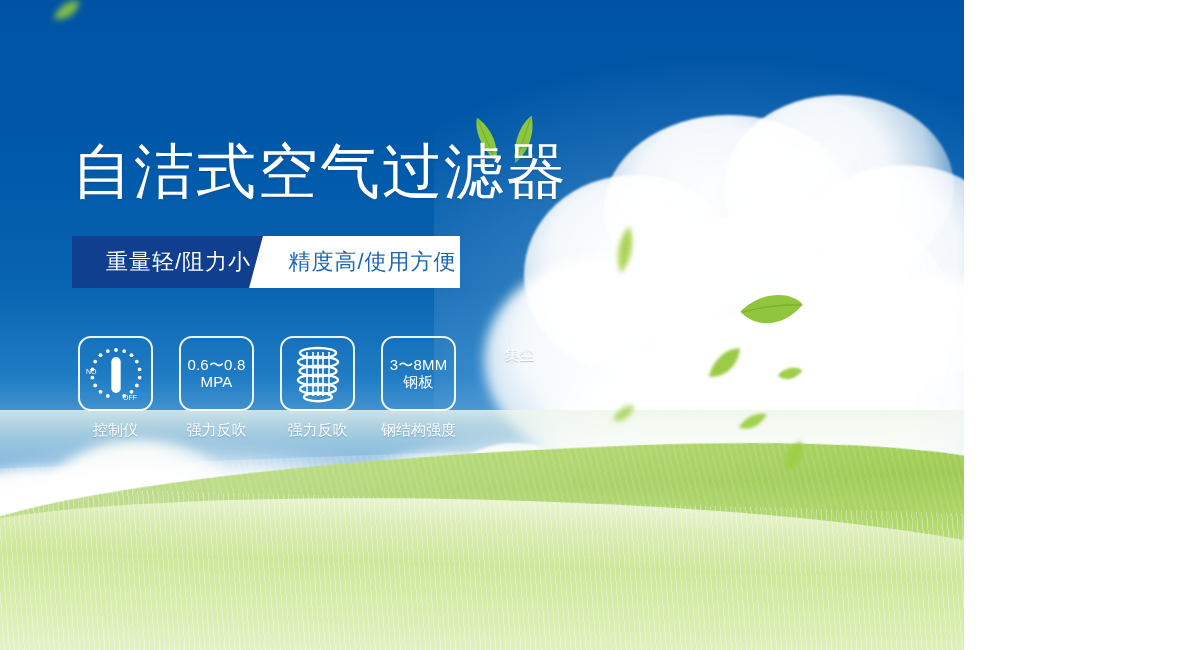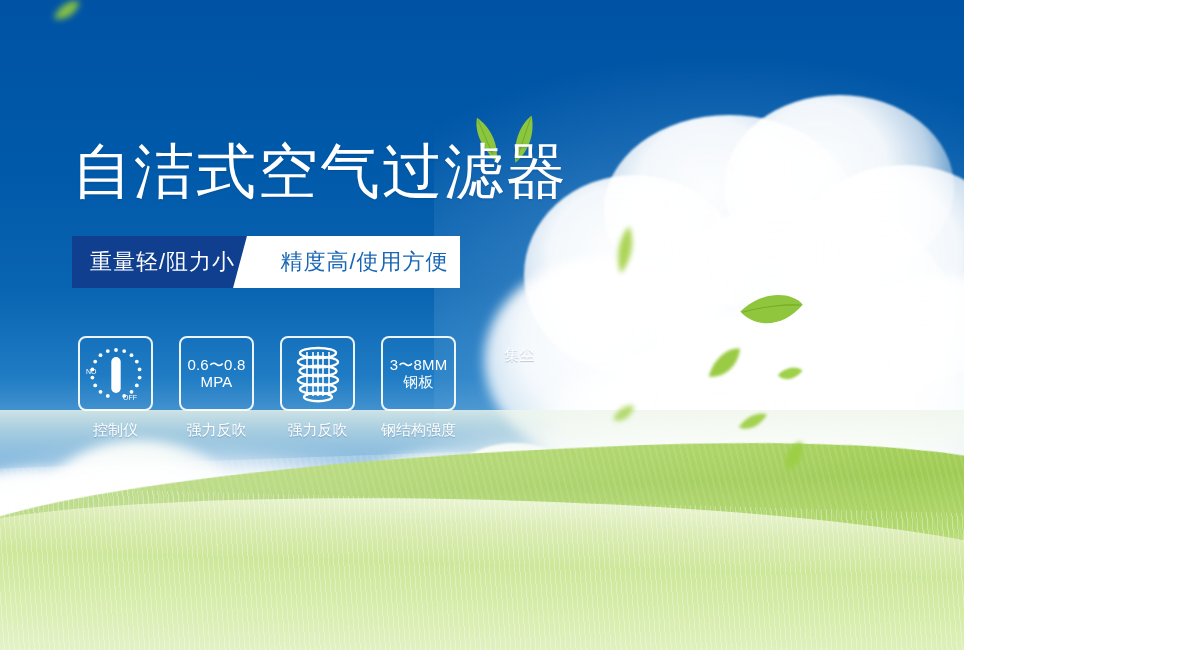--- a/index.html
+++ b/index.html
@@ -126,21 +126,21 @@
   .subtitle{
     position:absolute; left:72px; top:236px;
     height:52px; width:388px;
     display:flex; align-items:stretch;
   }
   .sub-left{
     position:relative;
     background:#103f8f;
     color:#ffffff;
     display:flex; align-items:center; justify-content:center;
-    padding:0 20px 0 18px;
+    padding:0 20px 0 34px;
     font-size:22px; letter-spacing:1px;
     z-index:2;
   }
   .sub-right{
     position:relative;
     flex:1;
     background:#ffffff;
     color:#1a67b5;
     display:flex; align-items:center; justify-content:center;
     font-size:22px; letter-spacing:1px;
@@ -157,21 +157,21 @@
 
   
   .features{
     position:absolute; left:78px; top:336px;
     display:flex; gap:26px;
   }
   .feature{ width:75px; display:flex; flex-direction:column; align-items:center; }
   .feature-box{
     width:75px; height:75px;
     border:2px solid rgba(255,255,255,.92);
-    border-radius:8px;
+    border-radius:13px;
     display:flex; flex-direction:column;
     align-items:center; justify-content:center;
     color:#ffffff;
     line-height:1.12;
     position:relative;
     overflow:hidden;
   }
   .feature-text{ font-size:15px; text-align:center; letter-spacing:.2px; }
   .feature-text .l2{ display:block; }
   .feature-label{

